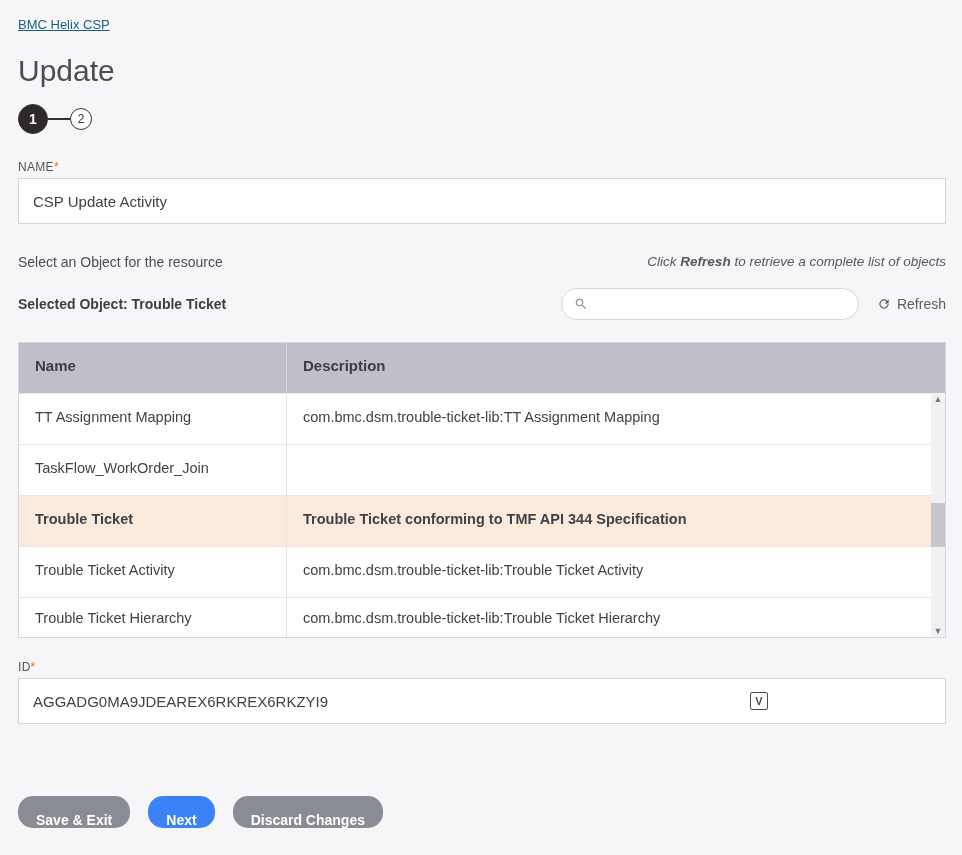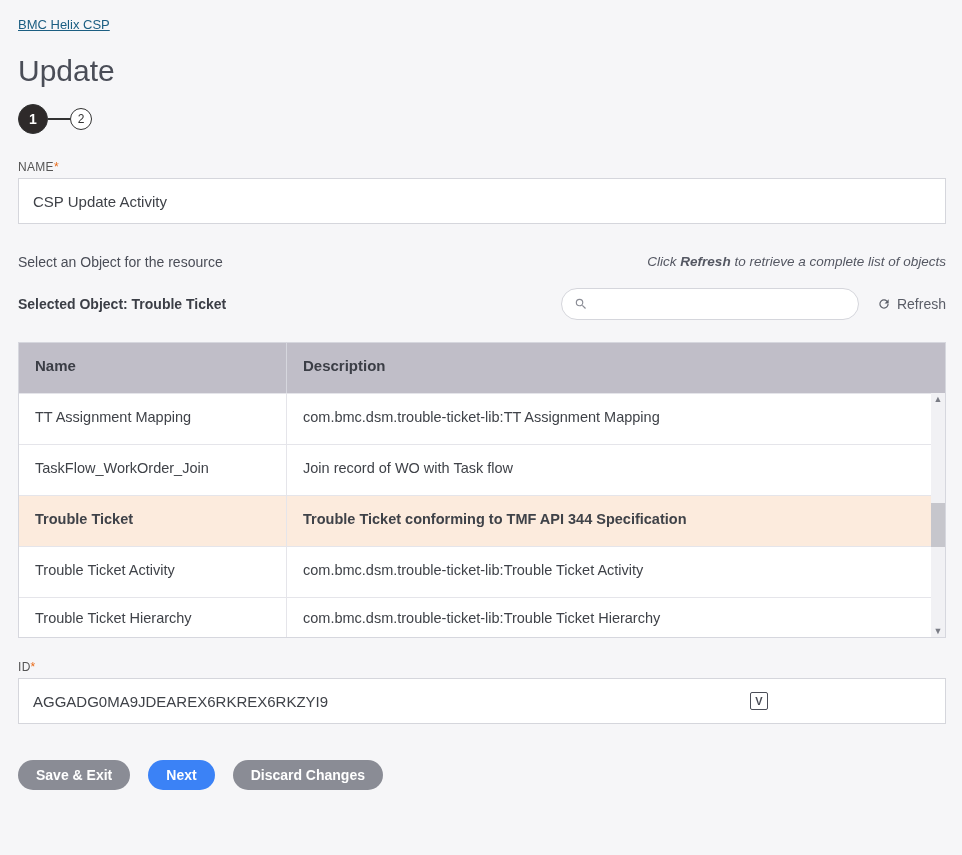--- a/index.html
+++ b/index.html
@@ -254,25 +254,26 @@
 
   .buttons {
     display: flex;
     gap: 18px;
     margin-top: 36px;
   }
   .btn {
     height: 30px;
     border: none;
     border-radius: 15px;
-    padding: 7px 18px;
+    padding: 16px 18px;
     font-size: 14px;
     font-weight: 600;
     color: #fff;
     cursor: pointer;
+    margin-top: 36px;
   }
   .btn-gray { background: #8a8c95; }
   .btn-orange { background: #3b82f6; }
 </style>
 </head>
 <body>
 
 <div class="page">
 
   <span class="breadcrumb">BMC Helix CSP</span>
@@ -322,21 +323,20 @@
         <div class="col-name">Name</div>
         <div class="col-desc">Description</div>
       </div>
       <div class="table-body half-last" id="table-body">
           <div class="row">
             <div class="cell name">TT Assignment Mapping</div>
             <div class="cell desc">com.bmc.dsm.trouble-ticket-lib:TT Assignment Mapping</div>
           </div>
           <div class="row">
             <div class="cell name">TaskFlow_WorkOrder_Join</div>
-            <div class="cell desc">Join record of WO with Task flow</div>
           </div>
           <div class="row selected">
             <div class="cell name">Trouble Ticket</div>
             <div class="cell desc">Trouble Ticket conforming to TMF API 344 Specification</div>
           </div>
           <div class="row">
             <div class="cell name">Trouble Ticket Activity</div>
             <div class="cell desc">com.bmc.dsm.trouble-ticket-lib:Trouble Ticket Activity</div>
           </div>
           <div class="row">

